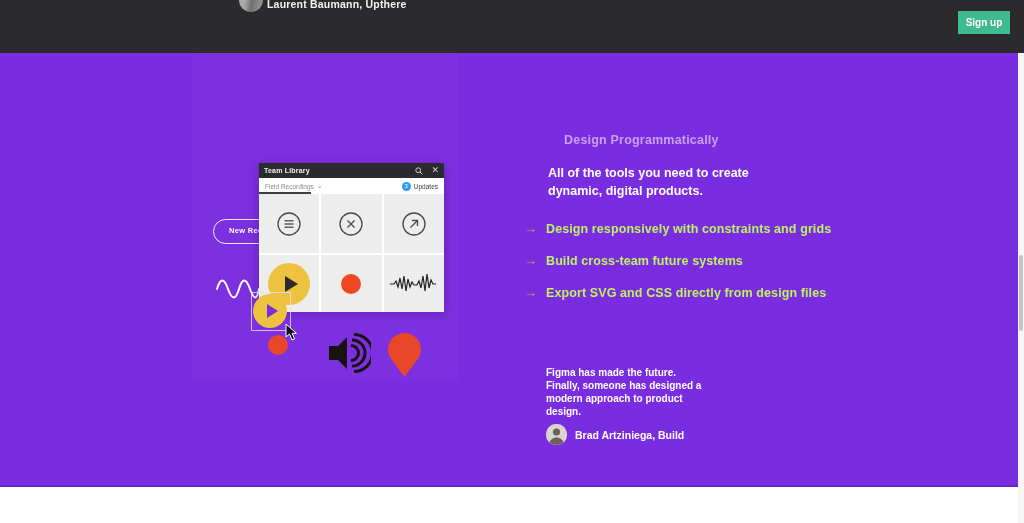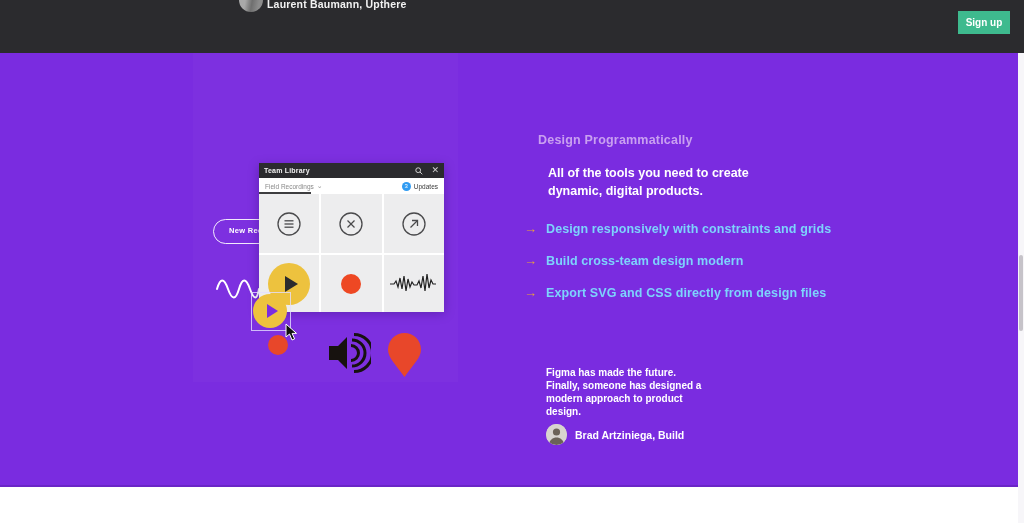--- a/index.html
+++ b/index.html
@@ -49,26 +49,26 @@
   .sel-rect{position:absolute;left:251px;top:239px;width:40px;height:39px;border:1px solid rgba(228,222,255,0.8);z-index:3;}
   .drag-circle{position:absolute;left:253px;top:241px;width:34px;height:34px;border-radius:50%;background:#edc23e;
     display:flex;align-items:center;justify-content:center;z-index:3;}
   .play-tri-purple{width:0;height:0;border-left:11px solid #7a2ce0;border-top:7px solid transparent;border-bottom:7px solid transparent;margin-left:4px;}
   .donut-purple{position:absolute;left:268px;top:282px;width:14px;height:14px;border:10px solid #e8472a;border-radius:50%;z-index:3;}
   .speaker{position:absolute;left:327px;top:280px;z-index:3;}
   .pin{position:absolute;left:388px;top:280px;z-index:3;}
   .cursor{position:absolute;left:285px;top:270px;z-index:5;}
 
   
-  .eyebrow{position:absolute;left:538px;top:80px;font-size:12.5px;font-weight:bold;color:#c9a0f0;letter-spacing:.2px;}
+  .eyebrow{position:absolute;left:564px;top:80px;font-size:12.5px;font-weight:bold;color:#c9a0f0;letter-spacing:.2px;}
   .intro{position:absolute;left:546px;top:109px;width:232px;font-size:12.5px;font-weight:bold;color:#fff;line-height:1.45;}
   .features{position:absolute;left:524px;top:168px;display:flex;flex-direction:column;gap:17px;}
   .feature{display:flex;align-items:center;}
   .feature .arrow{color:#e9a13b;font-size:13px;font-weight:bold;width:22px;}
-  .feature .ftext{color:#7dd3fc;font-size:12.5px;font-weight:bold;letter-spacing:.1px;}
+  .feature .ftext{color:#bef264;font-size:12.5px;font-weight:bold;letter-spacing:.1px;}
   .quote{position:absolute;left:546px;top:313px;width:160px;font-size:10px;font-weight:bold;color:#fff;line-height:13px;}
   .quote-attr{position:absolute;left:546px;top:371px;display:flex;align-items:center;gap:8px;}
   .q-avatar{width:21px;height:21px;border-radius:50%;overflow:hidden;background:#d8d4cf;}
   .q-attr-label{color:#fff;font-size:10.5px;font-weight:bold;}
 
   
   .next-section{position:absolute;left:0;top:487px;width:1024px;height:36px;background:#fff;}
 
   
   .sb-track{position:absolute;left:1018px;top:53px;width:6px;height:470px;background:#f7f6f9;z-index:9;}
@@ -174,21 +174,21 @@
 
     <h3 class="eyebrow" style="margin:0;">Design Programmatically</h3>
     <p class="intro" style="margin:2px;">All of the tools you need to create dynamic, digital products.</p>
     <div class="features">
       <div class="feature">
         <span class="arrow">→</span>
         <span class="ftext">Design responsively with constraints and grids</span>
       </div>
       <div class="feature">
         <span class="arrow">→</span>
-        <span class="ftext">Build cross-team design modern</span>
+        <span class="ftext">Build cross-team future systems</span>
       </div>
       <div class="feature">
         <span class="arrow">→</span>
         <span class="ftext">Export SVG and CSS directly from design files</span>
       </div>
     </div>
     <p class="quote" style="margin:0;">Figma has made the future. Finally, someone has designed a modern approach to product design.</p>
     <div class="quote-attr">
       <span class="q-avatar">
         <svg width="21" height="21" viewBox="0 0 21 21">

